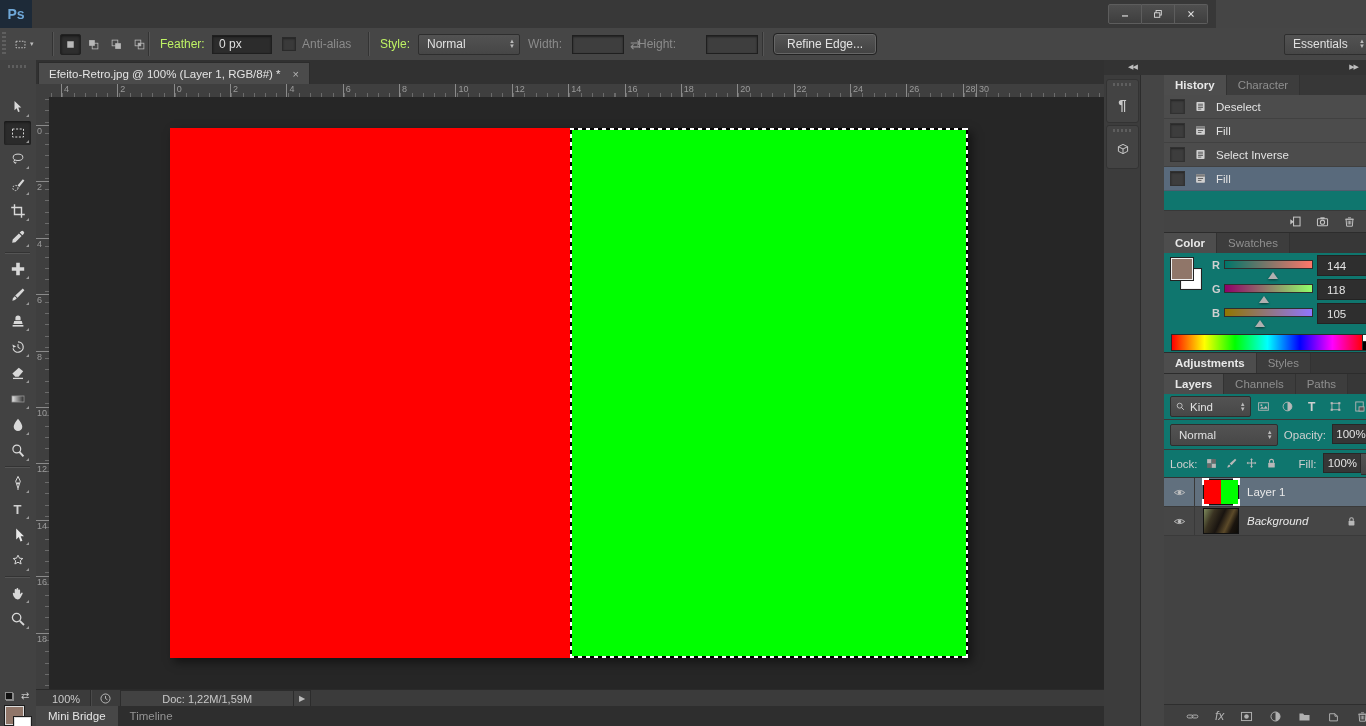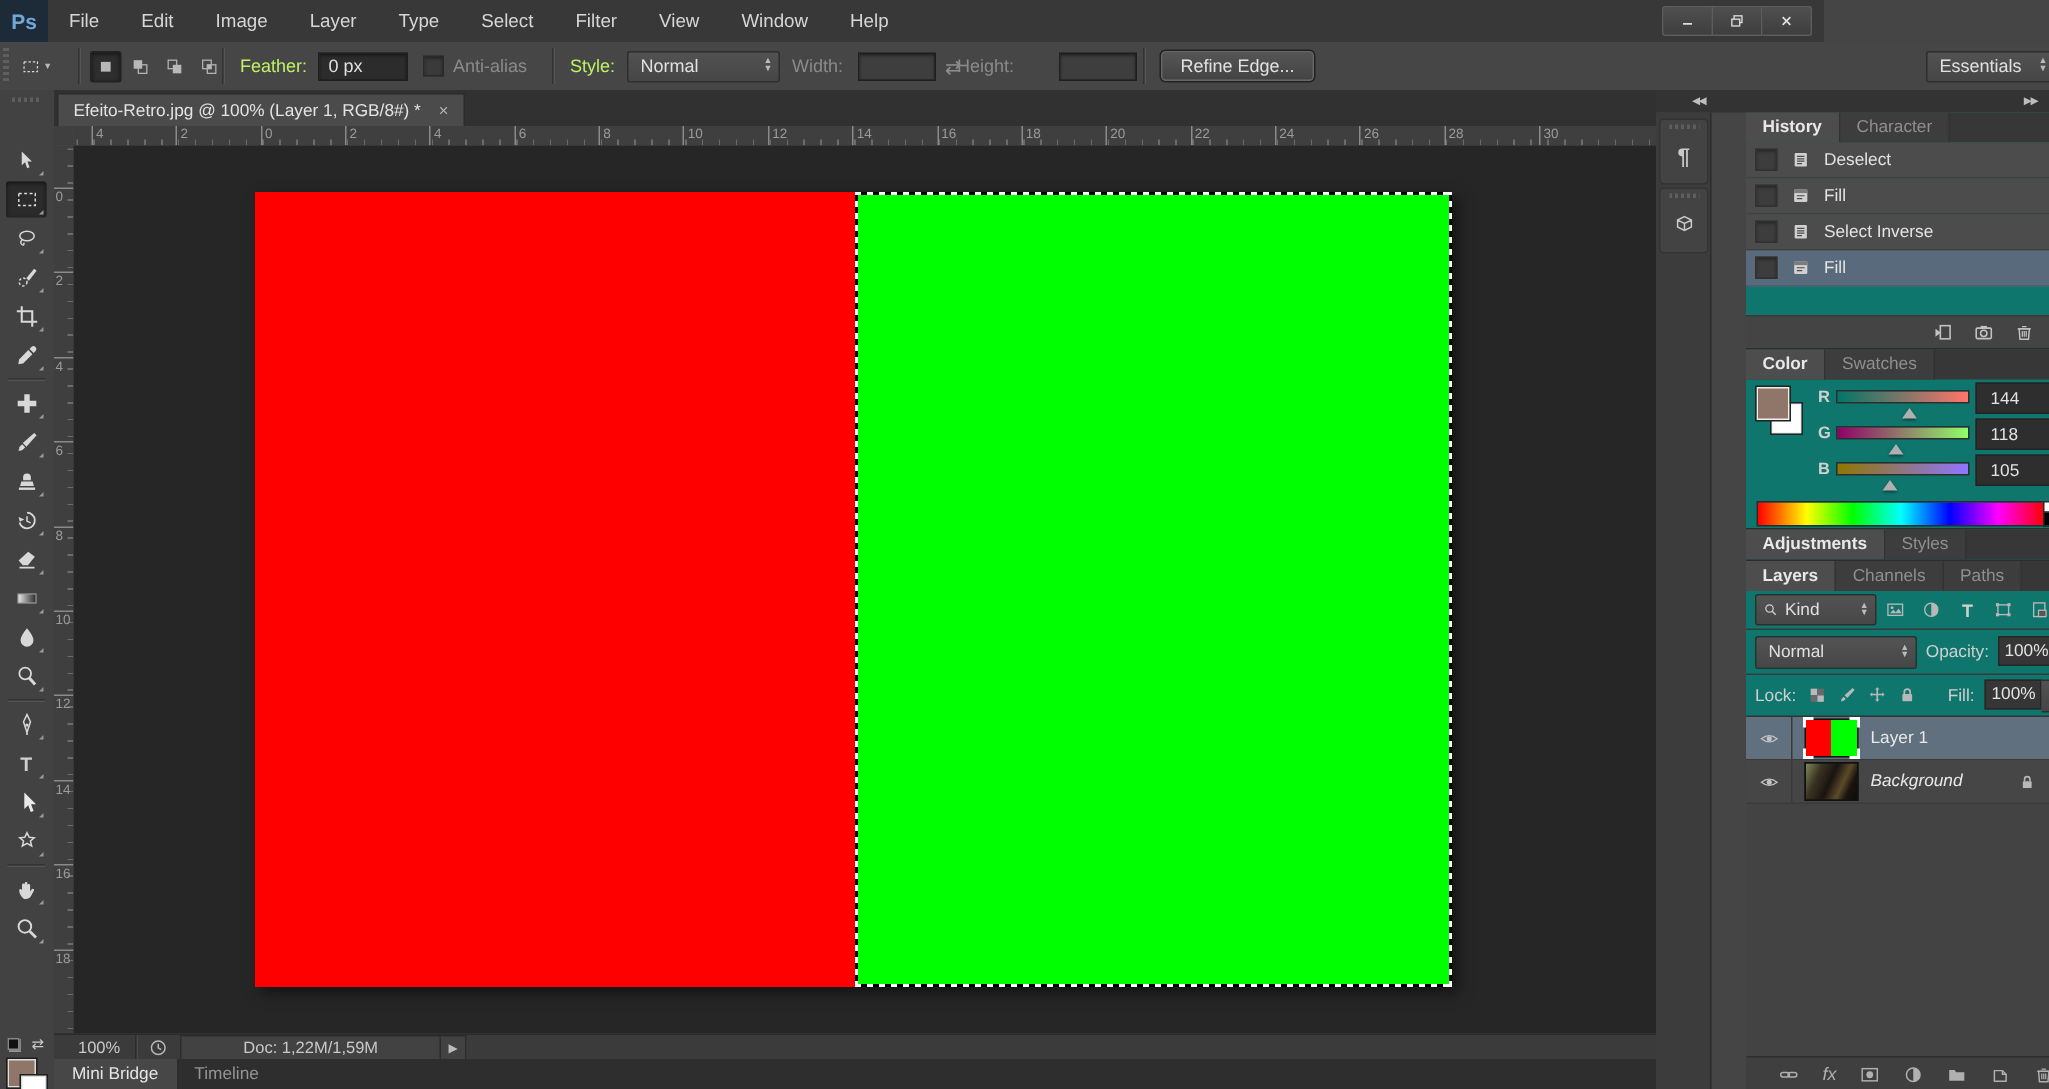--- a/index.html
+++ b/index.html
@@ -184,32 +184,20 @@
 
   .fxtxt{font-style:italic;font-size:12px;color:#b0b0b0;}
 </style>
 </head>
 <body>
 
 <div id="screen">
 
   <div id="menubar" class="abs">
     <div id="ps-logo">Ps</div>
-    <div id="menu-items" style="display:flex;">
-        <div class="menu-item">File</div>
-        <div class="menu-item">Edit</div>
-        <div class="menu-item">Image</div>
-        <div class="menu-item">Layer</div>
-        <div class="menu-item">Type</div>
-        <div class="menu-item">Select</div>
-        <div class="menu-item">Filter</div>
-        <div class="menu-item">View</div>
-        <div class="menu-item">Window</div>
-        <div class="menu-item">Help</div>
-      </div>
     <div id="win-controls">
         <div class="win-btn">
           <span class="icn">
             <svg viewBox="0 0 16 16">
               <path d="M4 10.6h8" stroke="#dcdcdc" stroke-width="1.6"></path>
             </svg>
           </span>
         </div>
         <div class="win-btn">
           <span class="icn">
@@ -539,21 +527,21 @@
       <span class="rnum h" style="left: 406.45px;">10</span>
       <span class="rnum h" style="left: 462.8px;">12</span>
       <span class="rnum h" style="left: 519.15px;">14</span>
       <span class="rnum h" style="left: 575.5px;">16</span>
       <span class="rnum h" style="left: 631.85px;">18</span>
       <span class="rnum h" style="left: 688.2px;">20</span>
       <span class="rnum h" style="left: 744.55px;">22</span>
       <span class="rnum h" style="left: 800.9px;">24</span>
       <span class="rnum h" style="left: 857.25px;">26</span>
       <span class="rnum h" style="left: 913.6px;">28</span>
-      <span class="rnum h" style="left: 977px;">30</span>
+      <span class="rnum h" style="left: 927px;">30</span>
     </div>
   <div id="v-ruler" class="abs ruler">
       <span class="rnum v" style="top: 28px;">0</span>
       <span class="rnum v" style="top: 84.4px;">2</span>
       <span class="rnum v" style="top: 140.8px;">4</span>
       <span class="rnum v" style="top: 197.2px;">6</span>
       <span class="rnum v" style="top: 253.6px;">8</span>
       <span class="rnum v" style="top: 310px;">10</span>
       <span class="rnum v" style="top: 366.4px;">12</span>
       <span class="rnum v" style="top: 422.8px;">14</span>

